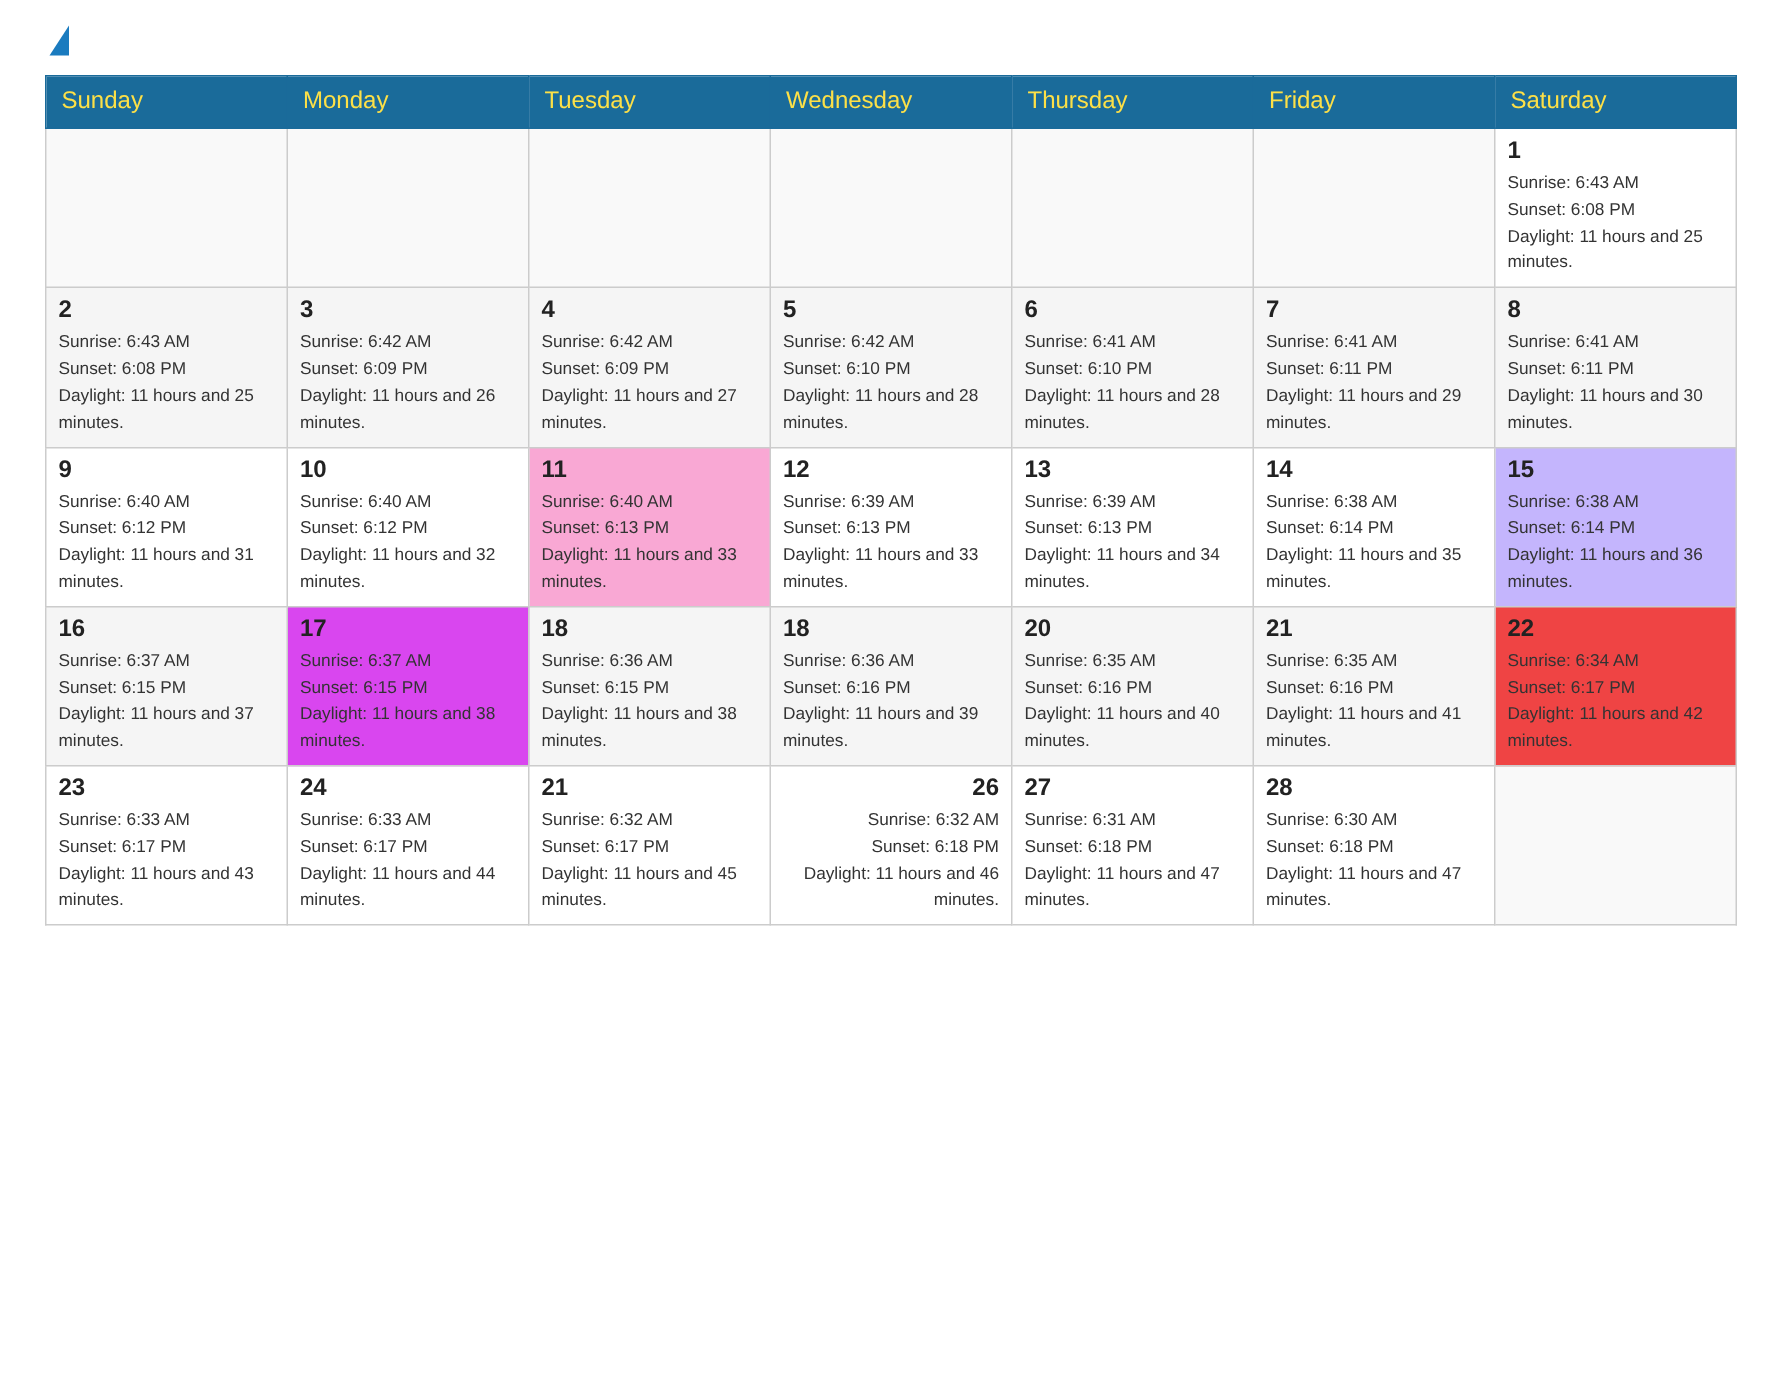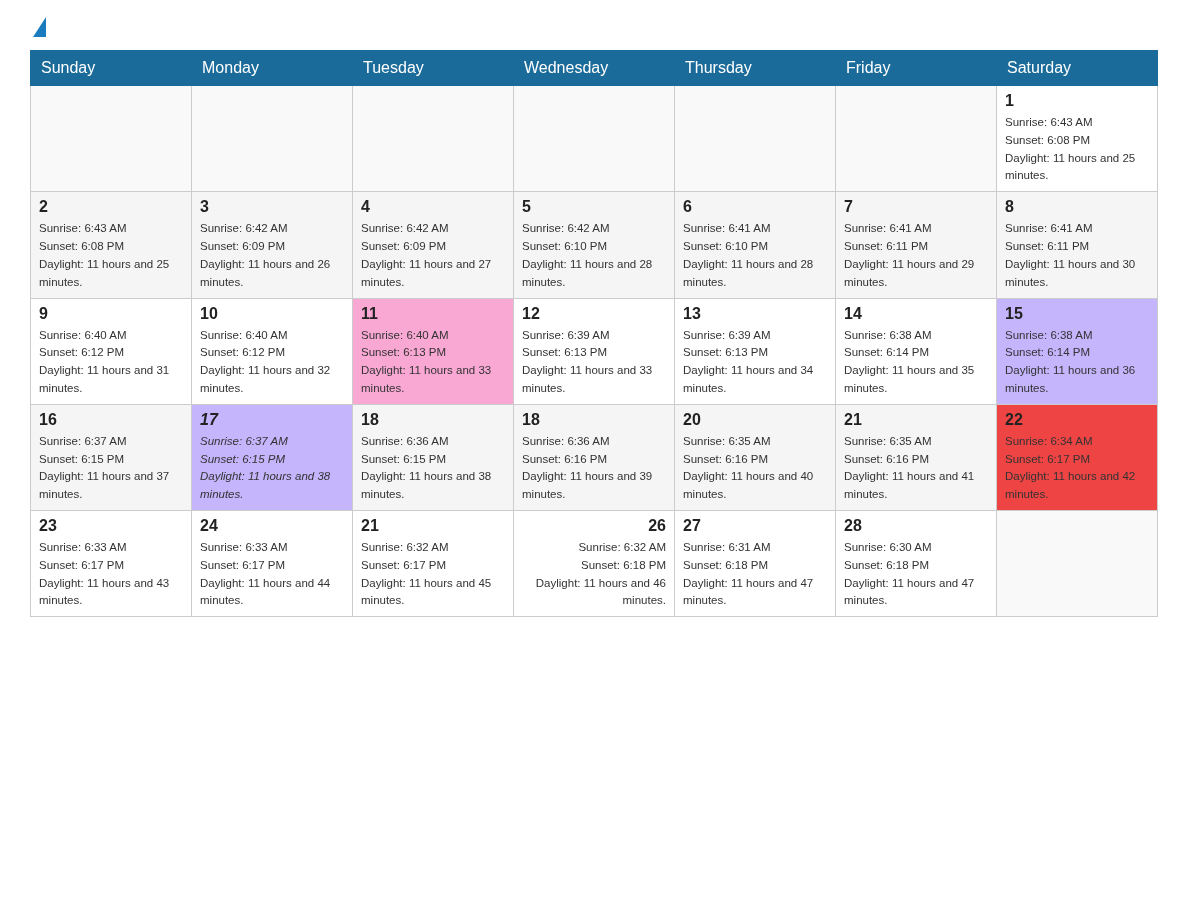--- a/index.html
+++ b/index.html
@@ -30,21 +30,21 @@
       color: #444;
       margin-top: 4px;
     }
     .calendar {
       width: 100%;
       border-collapse: collapse;
       border: 1px solid #aaa;
     }
     .calendar th {
       background-color: #1a6b9a;
-      color: #ffffff;
+      color: #fde047;
       padding: 8px 10px;
       text-align: left;
       font-size: 16px;
       font-weight: normal;
       border: 1px solid #1a6b9a;
     }
     .calendar td {
       vertical-align: top;
       padding: 6px 8px;
       border: 1px solid #ccc;
@@ -206,21 +206,21 @@
         <td style="background-color: #c4b5fd;">
           <div class="day-number">15</div>
           <div class="day-info">Sunrise: 6:38 AM<br>Sunset: 6:14 PM<br>Daylight: 11 hours and 36 minutes.</div>
         </td>
       </tr>
       <tr>
         <td style="background-color: rgb(245, 245, 245);">
           <div class="day-number">16</div>
           <div class="day-info">Sunrise: 6:37 AM<br>Sunset: 6:15 PM<br>Daylight: 11 hours and 37 minutes.</div>
         </td>
-        <td style="background-color: #c4b5fd; font-style: italic;">
+        <td style="background-color: #d946ef;">
           <div class="day-number">17</div>
           <div class="day-info">Sunrise: 6:37 AM<br>Sunset: 6:15 PM<br>Daylight: 11 hours and 38 minutes.</div>
         </td>
         <td style="background-color: rgb(245, 245, 245);">
           <div class="day-number">18</div>
           <div class="day-info">Sunrise: 6:36 AM<br>Sunset: 6:15 PM<br>Daylight: 11 hours and 38 minutes.</div>
         </td>
         <td style="background-color: rgb(245, 245, 245);">
           <div class="day-number">18</div>
           <div class="day-info">Sunrise: 6:36 AM<br>Sunset: 6:16 PM<br>Daylight: 11 hours and 39 minutes.</div>

